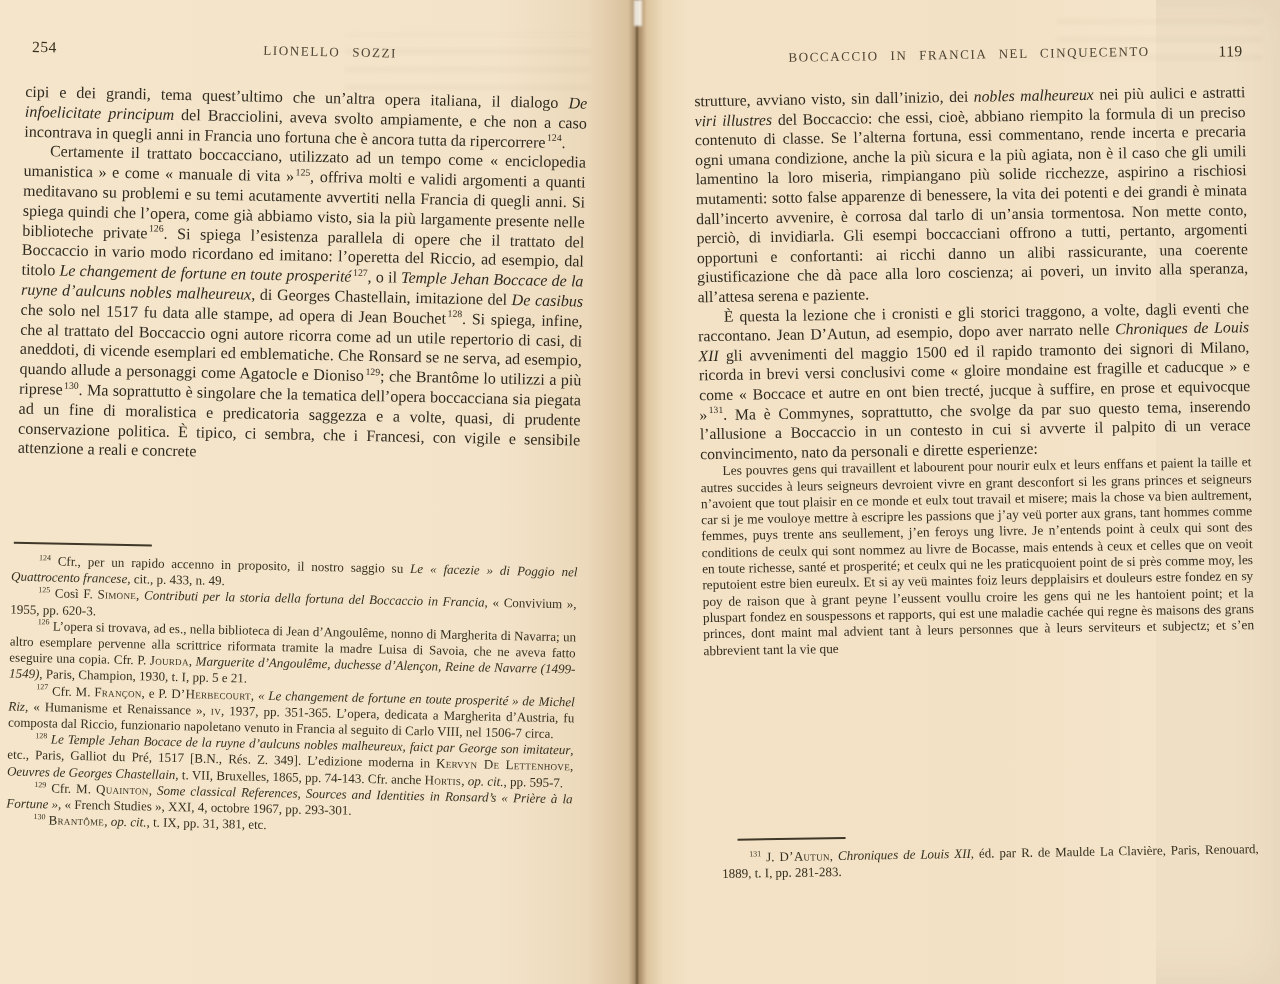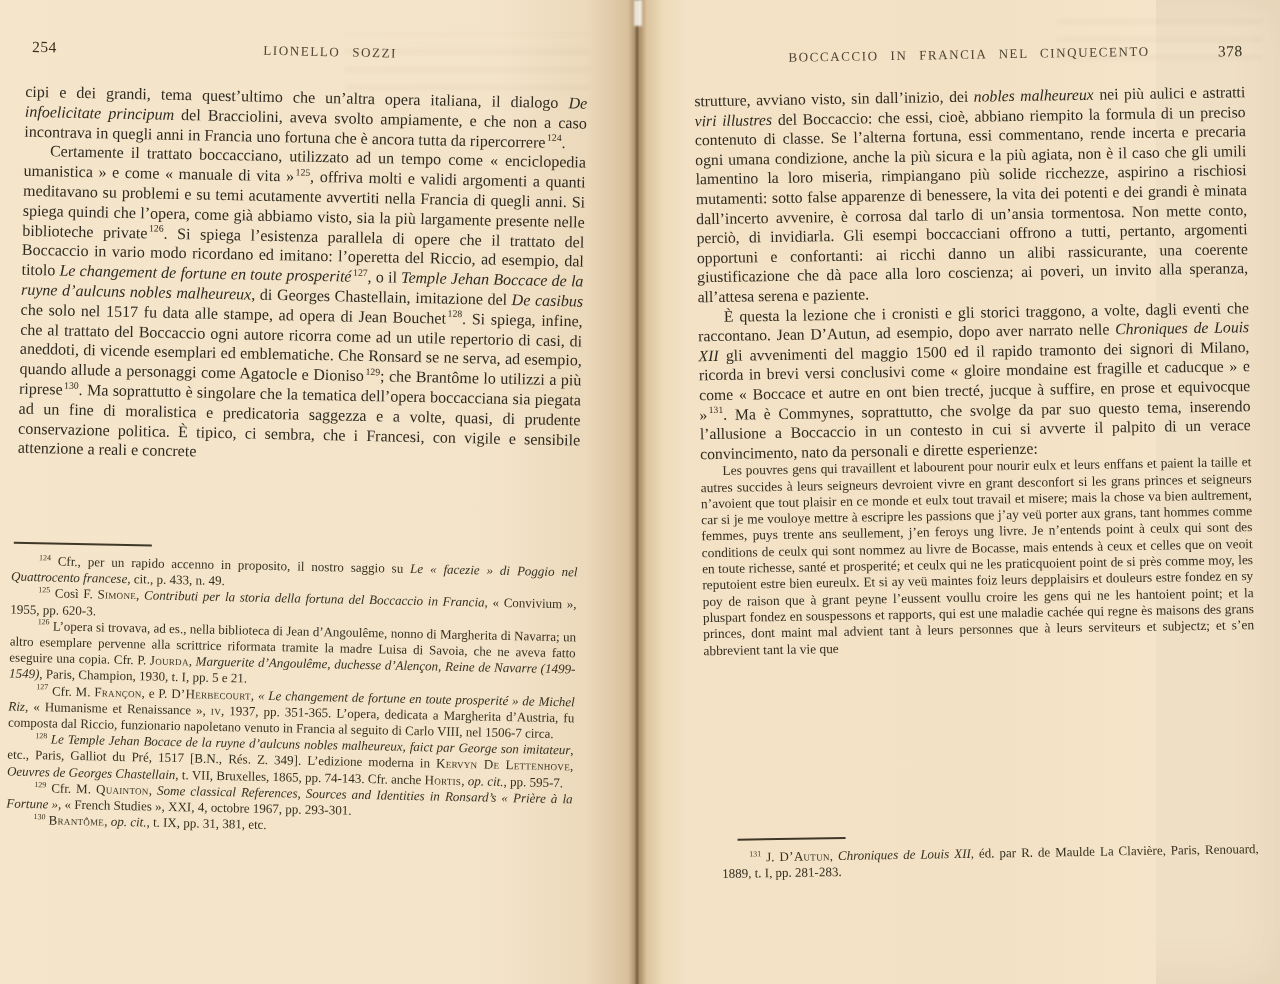--- a/index.html
+++ b/index.html
@@ -79,21 +79,21 @@
         <p><sup>130</sup><span> </span><span class="sc">Brantôme</span><span>, </span><span class="it">op. cit.</span><span>, t. IX, pp. 31, 381, etc.</span></p>
       </div>
     </div>
   </div>
 
   <div class="page page-right">
     <div class="ghost ghost-right"></div>
     <div class="rot rot-right">
       <div class="phead phead-right">
         <span class="running">BOCCACCIO IN FRANCIA NEL CINQUECENTO</span>
-        <span class="pagenum pagenum-right">378</span>
+        <span class="pagenum pagenum-right">119</span>
       </div>
       <div class="bodytext body-right">
         <p><span>strutture, avviano visto, sin dall’inizio, dei </span><span class="it">nobles malheureux</span><span> nei più aulici e astratti </span><span class="it">viri illustres</span><span> del Boccaccio: che essi, cioè, abbiano riempito la formula di un preciso contenuto di classe. Se l’alterna fortuna, essi commentano, rende incerta e precaria ogni umana condizione, anche la più sicura e la più agiata, non è il caso che gli umili lamentino la loro miseria, rimpiangano più solide ricchezze, aspirino a rischiosi mutamenti: sotto false apparenze di benessere, la vita dei potenti e dei grandi è minata dall’incerto avvenire, è corrosa dal tarlo di un’ansia tormentosa. Non mette conto, perciò, di invidiarla. Gli esempi boccacciani offrono a tutti, pertanto, argomenti opportuni e confortanti: ai ricchi danno un alibi rassicurante, una coerente giustificazione che dà pace alla loro coscienza; ai poveri, un invito alla speranza, all’attesa serena e paziente.</span></p>
         <p class="ind"><span>È questa la lezione che i cronisti e gli storici traggono, a volte, dagli eventi che raccontano. Jean D’Autun, ad esempio, dopo aver narrato nelle </span><span class="it">Chroniques de Louis XII</span><span> gli avvenimenti del maggio 1500 ed il rapido tramonto dei signori di Milano, ricorda in brevi versi conclusivi come « gloire mondaine est fragille et caducque » e come « Boccace et autre en ont bien trecté, jucque à suffire, en prose et equivocque »</span><sup>131</sup><span>. Ma è Commynes, soprattutto, che svolge da par suo questo tema, inserendo l’allusione a Boccaccio in un contesto in cui si avverte il palpito di un verace convincimento, nato da personali e dirette esperienze:</span></p>
         <p class="quote"><span>Les pouvres gens qui travaillent et labourent pour nourir eulx et leurs enffans et paient la taille et autres succides à leurs seigneurs devroient vivre en grant desconfort si les grans princes et seigneurs n’avoient que tout plaisir en ce monde et eulx tout travail et misere; mais la chose va bien aultrement, car si je me vouloye mettre à escripre les passions que j’ay veü porter aux grans, tant hommes comme femmes, puys trente ans seullement, j’en feroys ung livre. Je n’entends point à ceulx qui sont des conditions de ceulx qui sont nommez au livre de Bocasse, mais entends à ceux et celles que on veoit en toute richesse, santé et prosperité; et ceulx qui ne les praticquoient point de si près comme moy, les reputoient estre bien eureulx. Et si ay veü maintes foiz leurs depplaisirs et douleurs estre fondez en sy poy de raison que à grant peyne l’eussent voullu croire les gens qui ne les hantoient point; et la pluspart fondez en souspessons et rapports, qui est une maladie cachée qui regne ès maisons des grans princes, dont maint mal advient tant à leurs personnes que à leurs serviteurs et subjectz; et s’en abbrevient tant la vie que</span></p>
       </div>
       <div class="fns fns-right">
         <div class="fnrule fnrule-right"></div>
         <p><sup>131</sup><span> J. </span><span class="sc">D’Autun</span><span>, </span><span class="it">Chroniques de Louis XII</span><span>, éd. par R. de Maulde La Clavière, Paris, Renouard, 1889, t. I, pp. 281-283.</span></p>
       </div>

